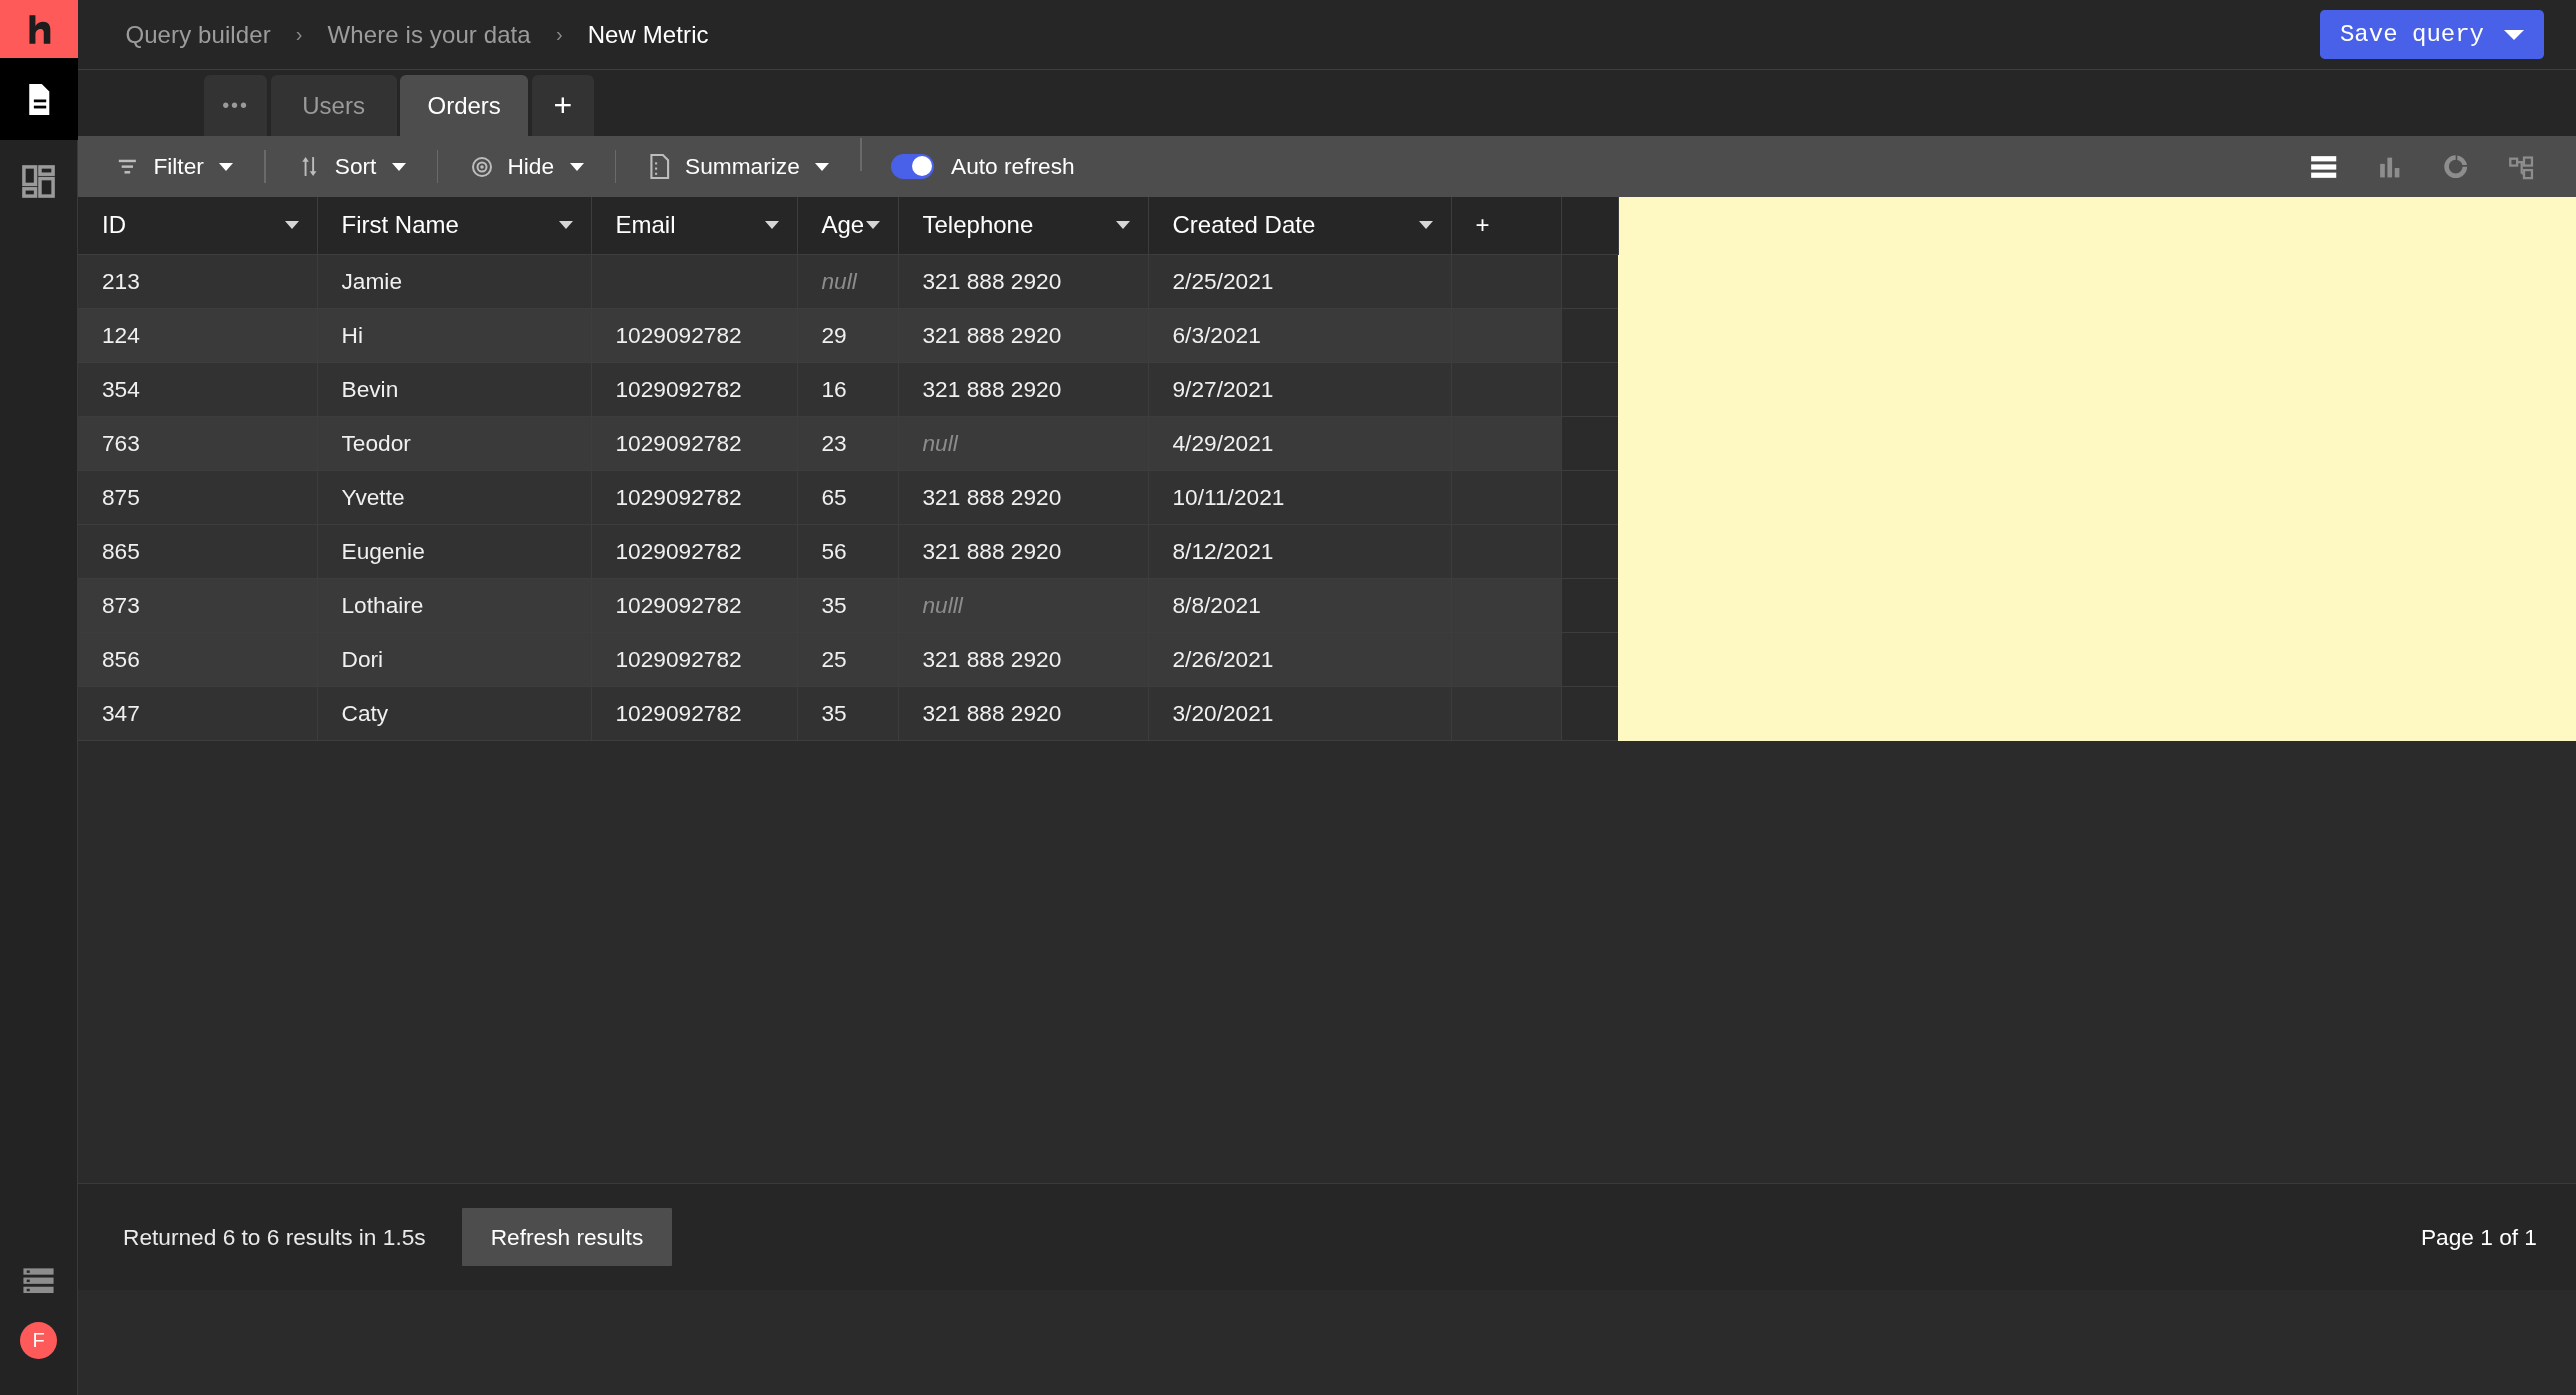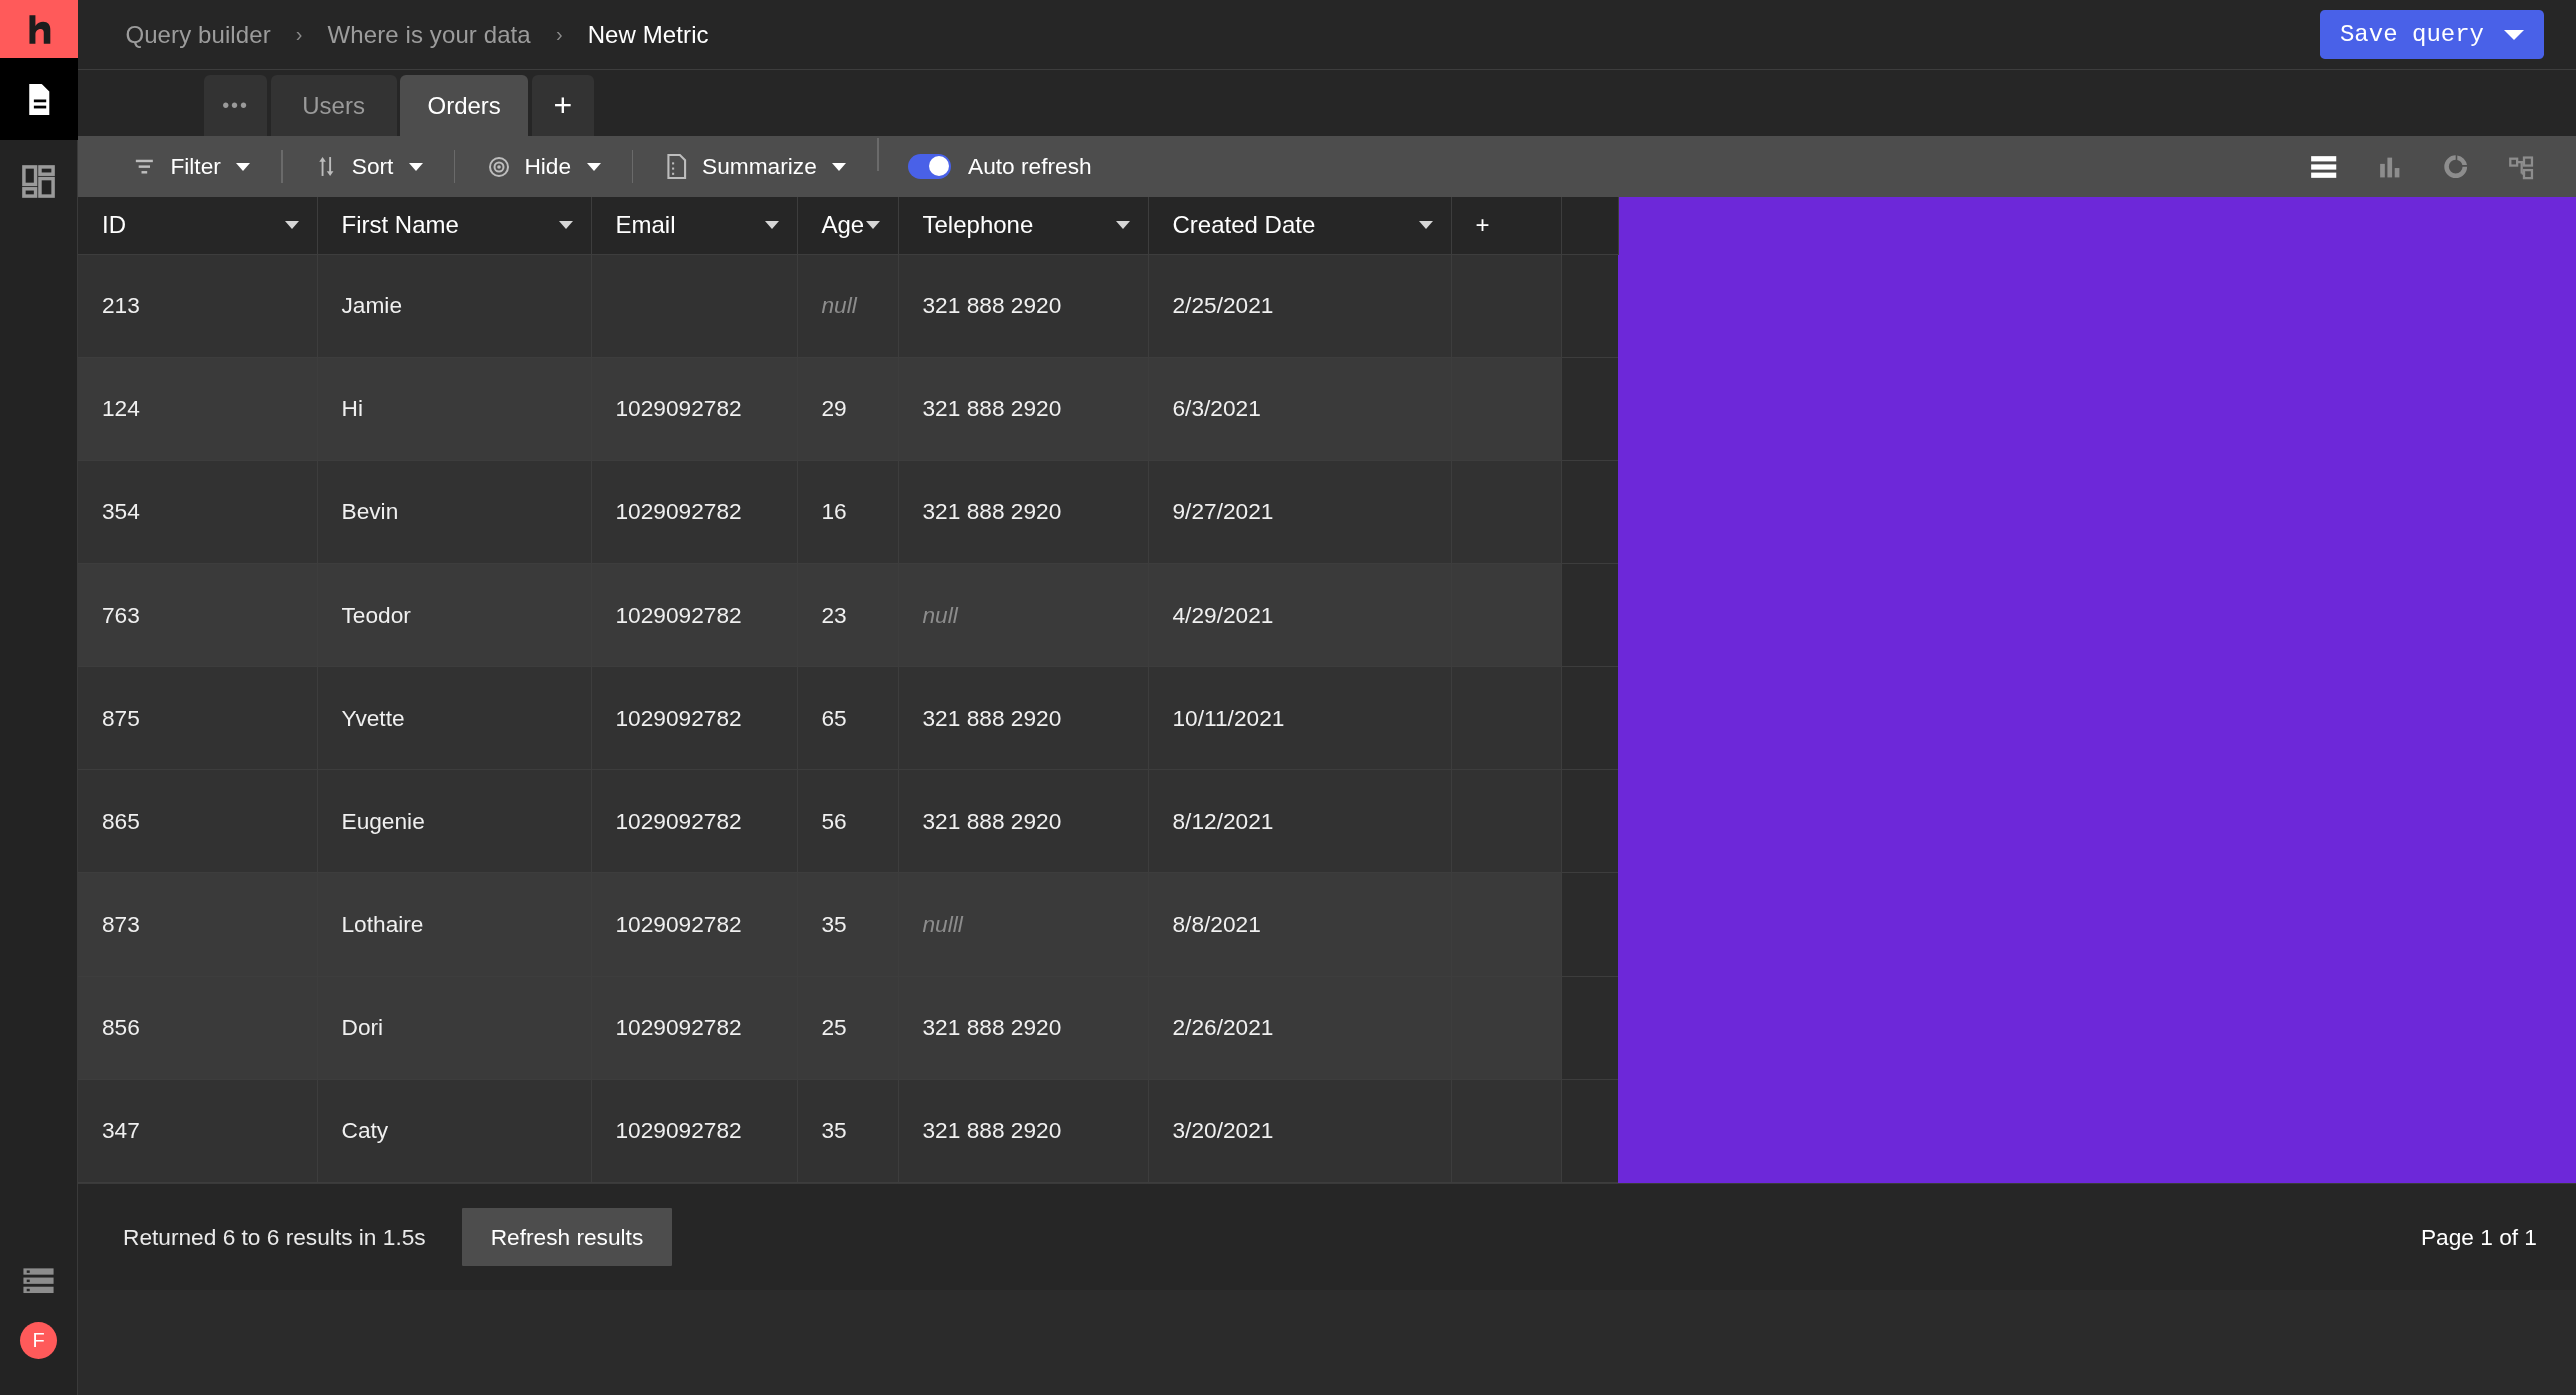--- a/index.html
+++ b/index.html
@@ -104,21 +104,21 @@
   }
   .tb-group {
     display: flex; align-items: center; gap: 12px;
     padding: 0 31px; height: 61px;
     cursor: pointer; position: relative;
   }
   .tb-group + .tb-group::before {
     content: ""; position: absolute; left: 0; top: 14.3px;
     width: 1.2px; height: 33px; background: #6a6a6a;
   }
-  .tb-group.first { padding-left: 53px; }
+  .tb-group.first { padding-left: 36px; }
   .tb-label { font-size: 22.7px; color: #ffffff; }
   .tb-caret {
     width: 0; height: 0; margin-left: 3.6px;
     border-left: 7.8px solid transparent;
     border-right: 7.8px solid transparent;
     border-top: 8.3px solid #ffffff;
   }
   .tb-icon { display: flex; align-items: center; justify-content: center; width: 27.4px; }
 
   .toggle-wrap { display: flex; align-items: center; gap: 16.7px; padding: 0 31px; position: relative; cursor: pointer; }
@@ -132,21 +132,21 @@
   }
   .toggle .knob {
     position: absolute; top: 2.4px; right: 2.4px;
     width: 20px; height: 20px; border-radius: 50%;
     background: #ffffff;
   }
   .tb-right { margin-left: auto; display: flex; align-items: center; gap: 35px; padding-right: 39px; }
   .view-icon { display: flex; align-items: center; justify-content: center; width: 31px; height: 31px; cursor: pointer; }
 
   
-  .grid-wrap { flex: 1 1 auto; background: #6d28d9; overflow: hidden; display: flex; flex-direction: row; min-height: 0; }
+  .grid-wrap { flex: 1 1 auto; background: #fef9c3; overflow: hidden; display: flex; flex-direction: column; min-height: 0; }
   .grid { width: 100%; border-collapse: collapse; table-layout: fixed; }
   .grid th {
     background: #262626; height: 57px;
     color: #ffffff; font-size: 24px; font-weight: 400;
     text-align: left; padding: 0 0 0 24px;
     border-right: 0.6px solid #3d3d3d;
     border-bottom: 0.6px solid #3d3d3d;
     position: relative; vertical-align: middle;
   }
   .th-inner { display: flex; align-items: center; justify-content: space-between; padding-right: 18px; }

